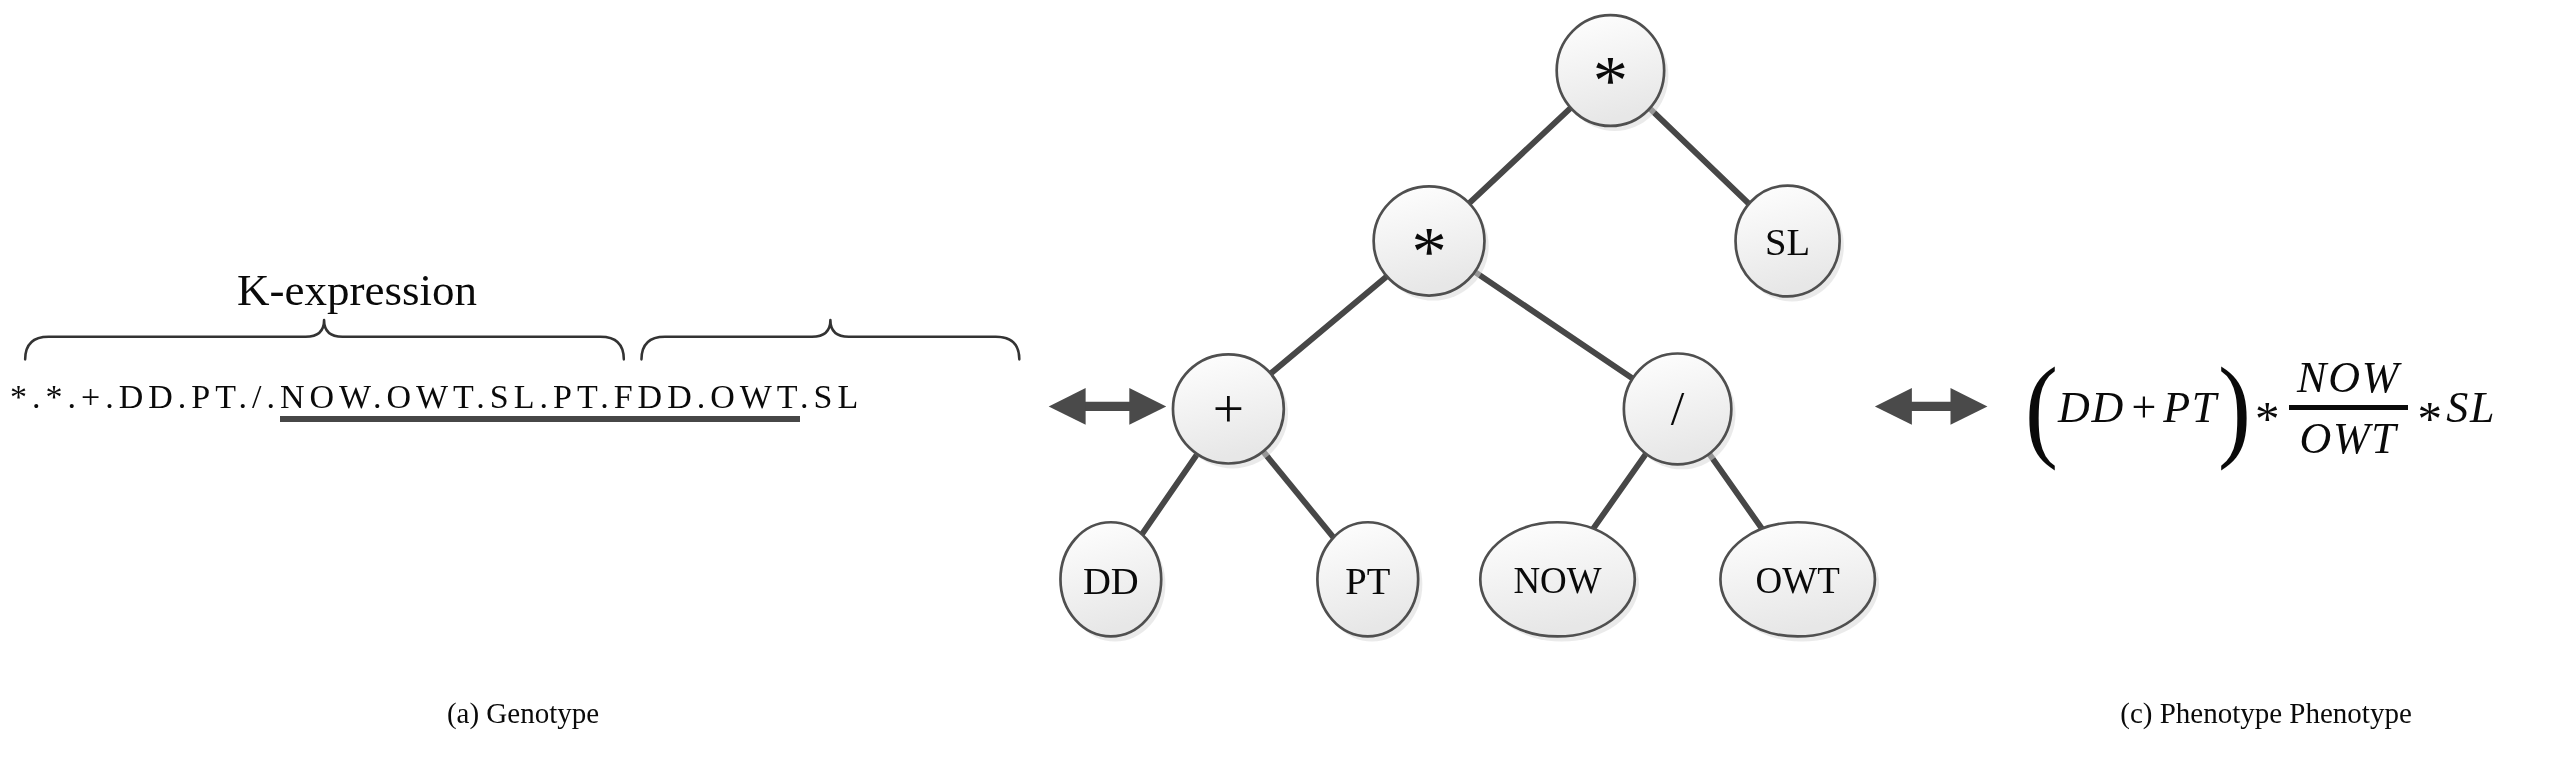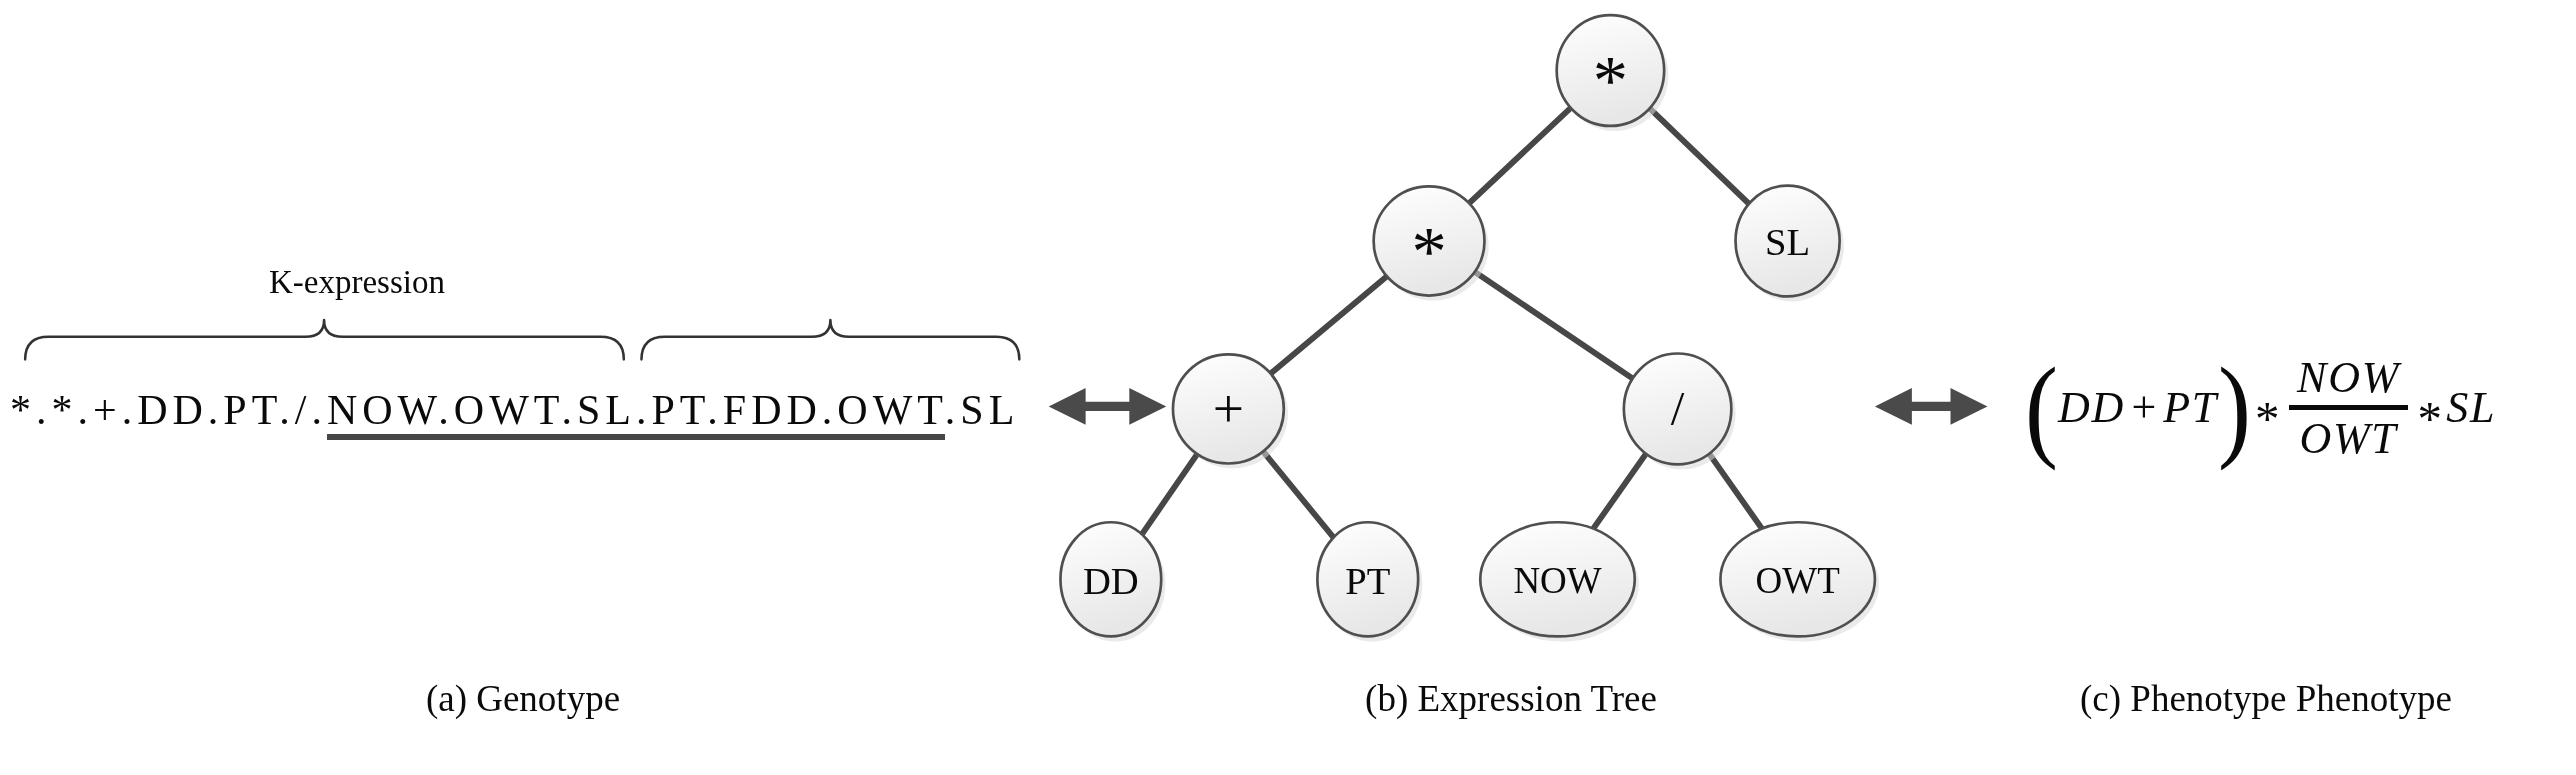--- a/index.html
+++ b/index.html
@@ -36,31 +36,30 @@
   text { fill: #0a0a0a; text-anchor: middle; font-family: "Liberation Serif", serif; }
   .node-label { font-size: 46px; }
   .node-label-wide { font-size: 44px; }
   .node-ast { font-size: 84px; }
   .node-plus { font-size: 66px; }
   .node-div { font-size: 58px; }
   .brace-label {
     position: absolute;
     top: 264px;
     transform: translateX(-50%);
-    font-size: 33px;
+    font-size: 45px;
     white-space: nowrap;
   }
   .geno {
     position: absolute;
     left: 10px;
     top: 378px;
-    font-size: 42px;
+    font-size: 34px;
     letter-spacing: 5px;
     white-space: nowrap;
-    margin-top: 8px;
   }
   .geno .ul {
     border-bottom: 6.7px solid #474747;
     padding-bottom: 0.8px;
   }
   .formula {
     position: absolute;
     left: 2025px;
     top: 321px;
     height: 173px;
@@ -92,23 +91,23 @@
   }
   .fracbar {
     height: 5px;
     background: #0a0a0a;
     align-self: stretch;
     margin: 2.5px 0;
   }
   .frac .num, .frac .den { padding: 0 8.4px; }
   .caption {
     position: absolute;
-    top: 677px;
+    top: 697px;
     transform: translateX(-50%);
-    font-size: 37px;
+    font-size: 29px;
     white-space: nowrap;
     text-align: right;
   }
 </style>
 </head>
 <body>
 
 <div class="figure">
 
   <svg class="layer" viewBox="0 0 3066 923">
@@ -214,17 +213,16 @@
     <span class="frac">
       <span class="num var">NOW</span>
       <span class="fracbar"></span>
       <span class="den var">OWT</span>
     </span>
     <span class="star">*</span>
     <span class="var">SL</span>
   </div>
 
   <div class="caption" style="left:523px">(a) Genotype</div>
-  <div class="caption" style="left:1511px">(b) Expression Tree</div>
   <div class="caption" style="left:2266px">(c) Phenotype Phenotype</div>
 
 </div>
 
 
 </body></html>

